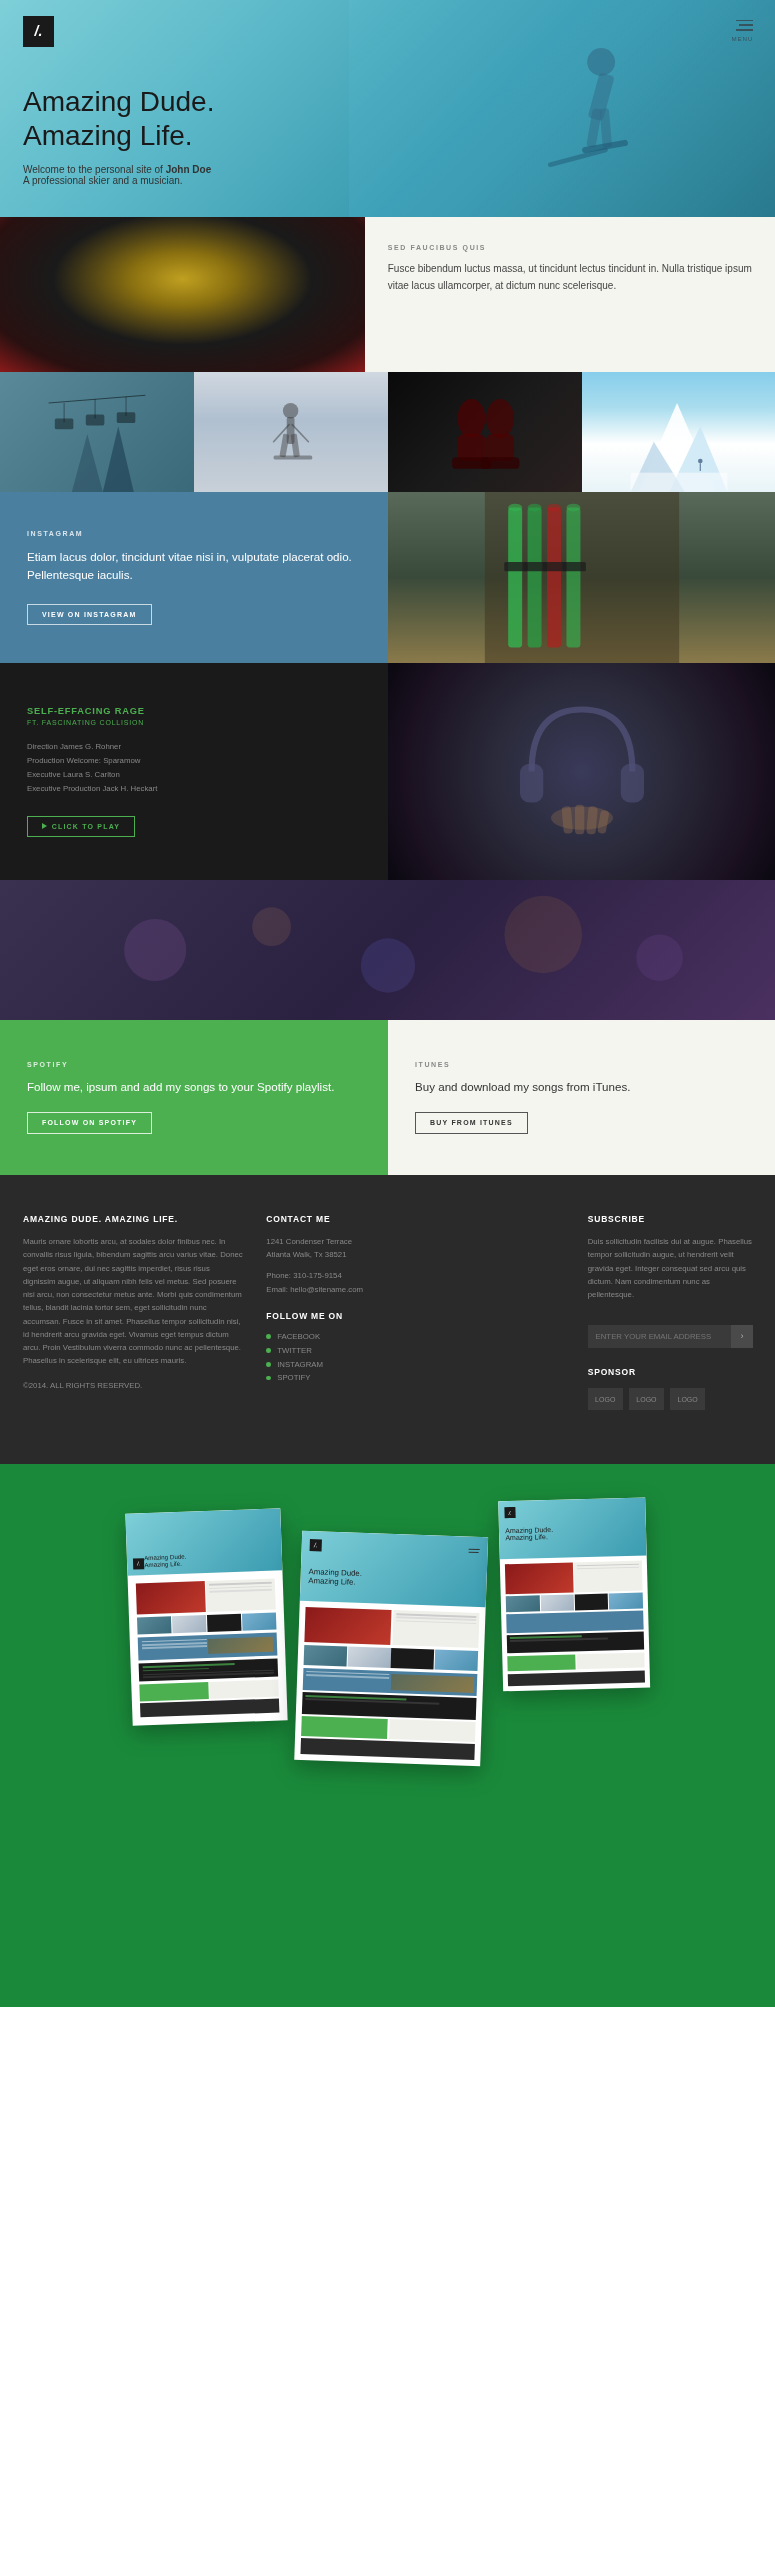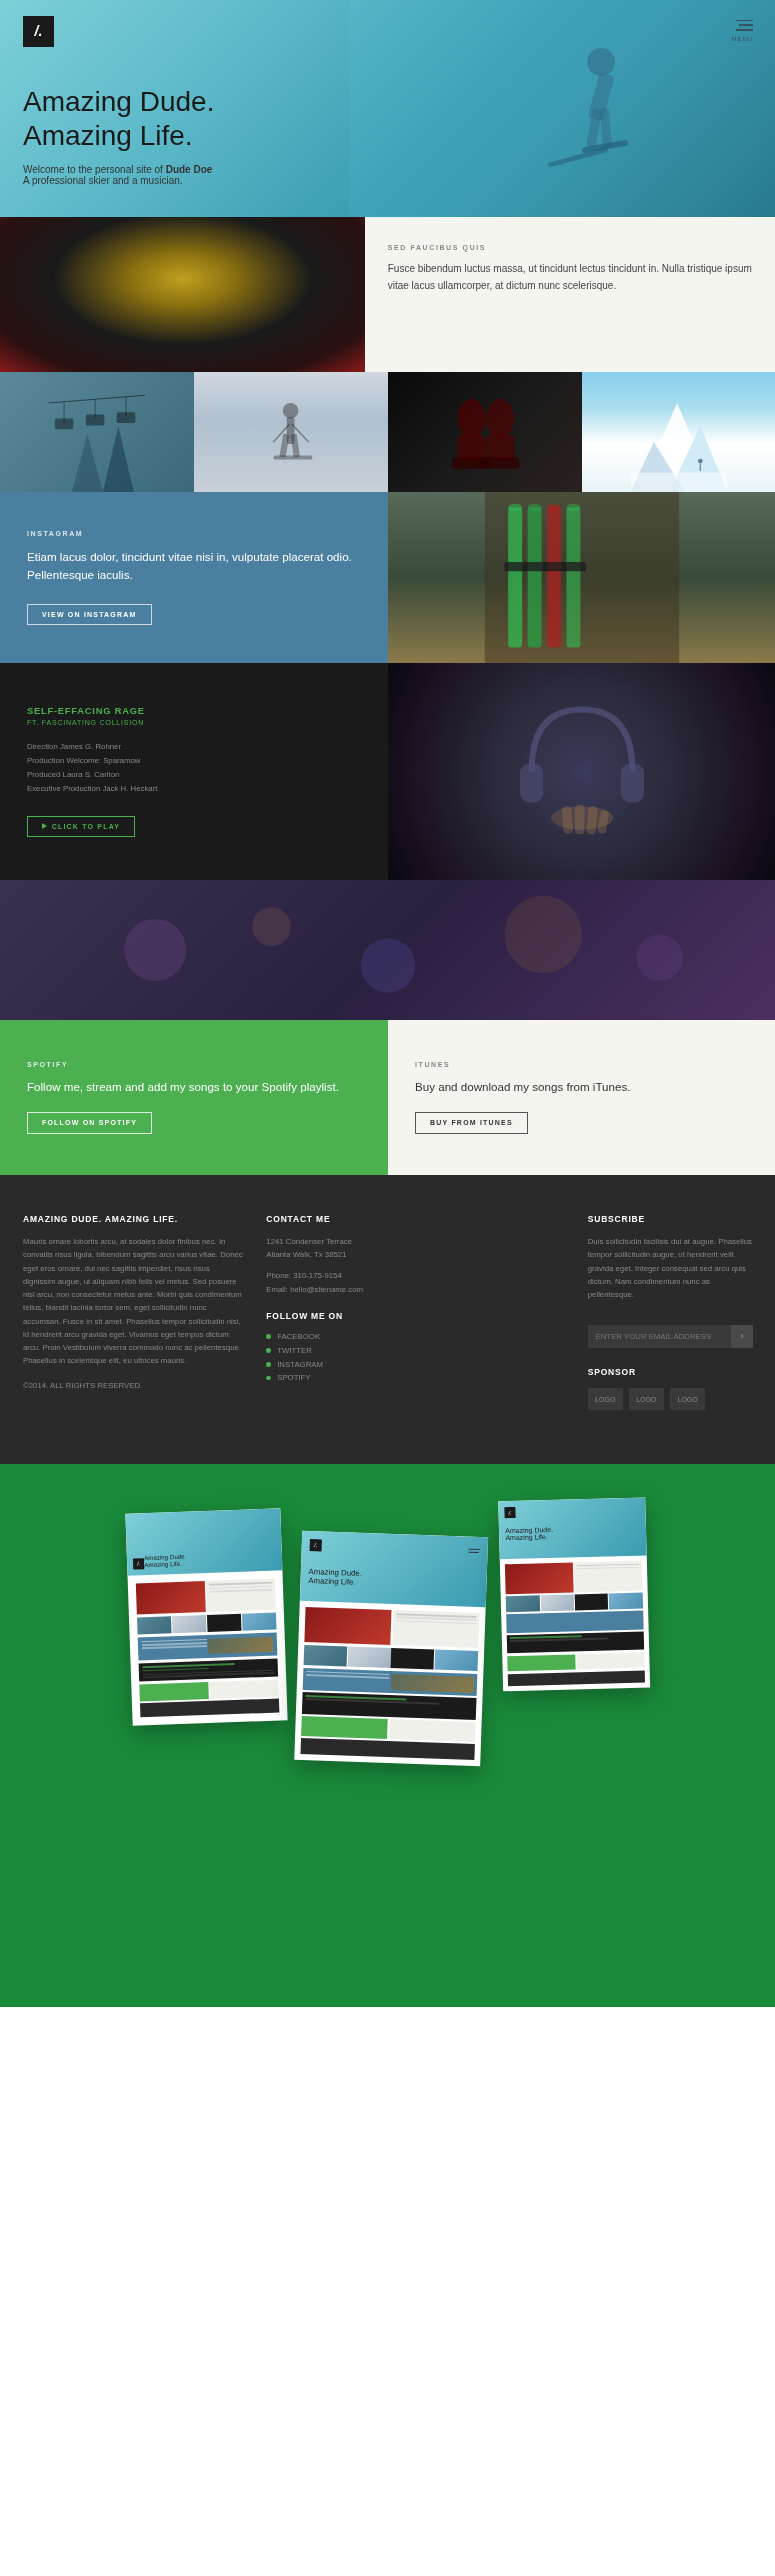--- a/index.html
+++ b/index.html
@@ -481,21 +481,21 @@
       <span style="width:17px;"></span>
       <div style="font-size:6.2px;color:#333;letter-spacing:0.8px;margin-top:1.6px;">MENU</div>
     </div>
   </nav>
   <div class="header-content">
     <h1 class="header-title">
       <span>Amazing Dude.</span><br>
       <span>Amazing Life.</span>
     </h1>
     <p class="header-subtitle">
-      <span>Welcome to the personal site of</span> <strong>Dude Doe</strong><br>
+      <span>Welcome to the personal site of</span> <strong>John Doe</strong><br>
       <span>A professional skier and a musician.</span>
     </p>
   </div>
 
   <div style="position:absolute;right:0;top:0;width:55%;height:100%;overflow:hidden;opacity:0.85;">
     <div style="width:100%;height:100%;background:linear-gradient(135deg, rgba(100,200,220,0.2) 0%, rgba(70,170,200,0.4) 50%, rgba(40,120,150,0.3) 100%);">
 
       <svg viewBox="0 0 300 280" width="100%" height="100%" style="position:absolute;right:0;bottom:0;">
         <ellipse cx="200" cy="80" rx="18" ry="18" fill="rgba(50,100,130,0.6)"></ellipse>
         <rect x="190" y="95" width="20" height="60" rx="5" fill="rgba(50,100,130,0.5)" transform="rotate(15,200,125)"></rect>
@@ -605,21 +605,21 @@
   </div>
 </section>
 
 <section class="music-section">
   <div class="music-left">
     <div class="music-title">SELF-EFFACING RAGE</div>
     <div class="music-subtitle">FT. FASCINATING COLLISION</div>
     <div class="music-credits">
       <div>Direction James G. Rohner</div>
       <div>Production Welcome: Sparamow</div>
-      <div>Produced Laura S. Carlton</div>
+      <div>Executive Laura S. Carlton</div>
       <div>Executive Production Jack H. Heckart</div>
     </div>
     <div class="btn-green-outline">
       <div class="play-arrow"></div>
       <span>CLICK TO PLAY</span>
     </div>
   </div>
   <div class="music-right">
     <div class="headphones-overlay">
       <svg viewBox="0 0 250 280" width="100%" height="100%">
@@ -647,21 +647,21 @@
       <circle cx="500" cy="110" r="35" fill="rgba(100,100,200,0.2)"></circle>
       <circle cx="700" cy="70" r="50" fill="rgba(180,120,60,0.15)"></circle>
       <circle cx="850" cy="100" r="30" fill="rgba(120,80,160,0.2)"></circle>
     </svg>
   </div>
 </div>
 
 <section class="streaming-section">
   <div class="spotify-block">
     <div class="streaming-label">SPOTIFY</div>
-    <p class="streaming-text">Follow me, stream and add my songs to your Spotify playlist.</p>
+    <p class="streaming-text">Follow me, ipsum and add my songs to your Spotify playlist.</p>
     <div class="btn-white-outline">FOLLOW ON SPOTIFY</div>
   </div>
   <div class="itunes-block">
     <div class="itunes-label">ITUNES</div>
     <p class="itunes-text">Buy and download my songs from iTunes.</p>
     <div class="btn-dark-outline">BUY FROM ITUNES</div>
   </div>
 </section>
 
 <footer class="footer">

